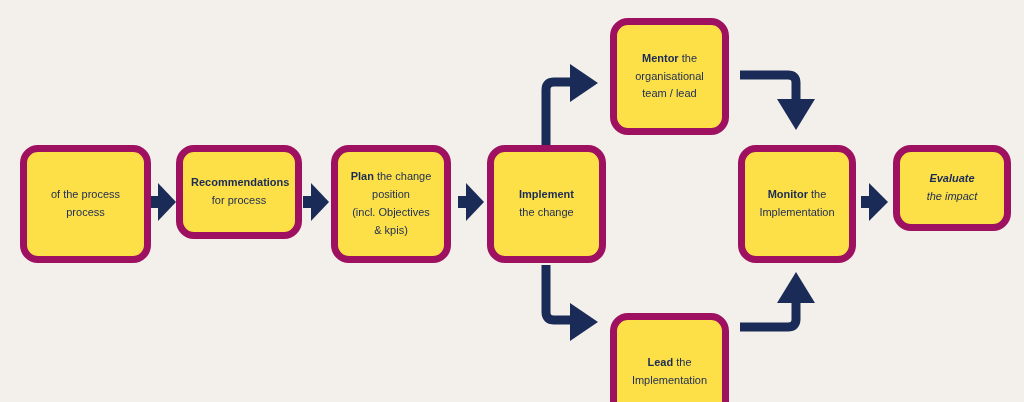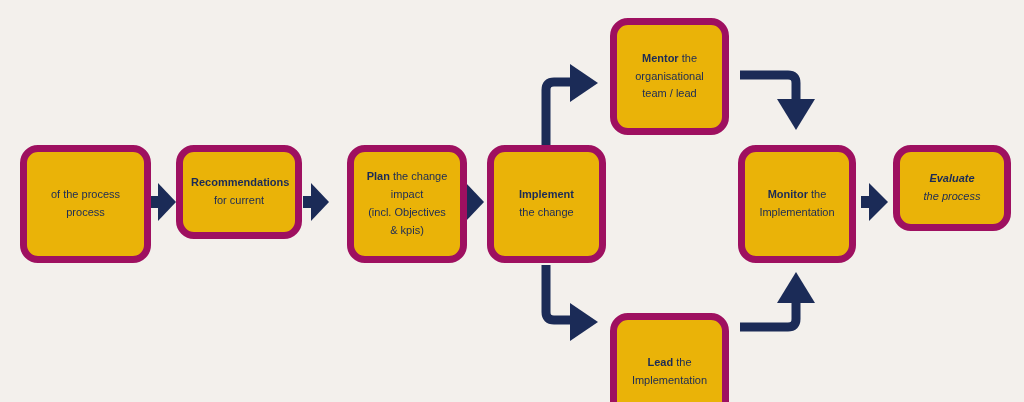--- a/index.html
+++ b/index.html
@@ -15,21 +15,21 @@
   }
   #canvas {
     position: relative;
     width: 1024px;
     height: 402px;
     background: #f3f0ec;
   }
   .node {
     position: absolute;
     box-sizing: border-box;
-    background: #eab308;
+    background: #fde047;
     border: 7px solid #9e1060;
     border-radius: 18px;
     display: flex;
     align-items: center;
     justify-content: center;
     text-align: center;
     color: #1b2b57;
     font-size: 11px;
     line-height: 1.62;
     padding: 4px 8px;
@@ -112,28 +112,28 @@
   <div class="node" style="left:20px; top:145px; width:131px; height:118px;">
     <span class="txt">
       <span class="line"><b></b><span>of the process</span></span>
       <span class="line"><b></b><span>process</span></span>
     </span>
   </div>
 
   <div class="node" style="left:176px; top:145px; width:126px; height:94px;">
     <span class="txt">
       <span class="line"><b>Recommendations</b><span></span></span>
-      <span class="line"><b></b><span>for current</span></span>
+      <span class="line"><b></b><span>for process</span></span>
     </span>
   </div>
 
-  <div class="node" style="left:331px; top:145px; width:120px; height:118px;margin-left:16px;">
+  <div class="node" style="left:331px; top:145px; width:120px; height:118px;">
     <span class="txt">
       <span class="line"><b>Plan</b><span> the change</span></span>
-      <span class="line"><b></b><span>impact</span></span>
+      <span class="line"><b></b><span>position</span></span>
       <span class="line"><b></b><span>(incl. Objectives</span></span>
       <span class="line"><b></b><span>&amp; kpis)</span></span>
     </span>
   </div>
 
   <div class="node" style="left:487px; top:145px; width:119px; height:118px;">
     <span class="txt">
       <span class="line"><b>Implement</b><span></span></span>
       <span class="line"><b></b><span>the change</span></span>
     </span>
@@ -157,17 +157,17 @@
   <div class="node" style="left:738px; top:145px; width:118px; height:118px;">
     <span class="txt">
       <span class="line"><b>Monitor</b><span> the</span></span>
       <span class="line"><b></b><span>Implementation</span></span>
     </span>
   </div>
 
   <div class="node" style="left:893px; top:145px; width:118px; height:86px;font-style:italic;">
     <span class="txt">
       <span class="line"><b>Evaluate</b><span></span></span>
-      <span class="line"><b></b><span>the process</span></span>
+      <span class="line"><b></b><span>the impact</span></span>
     </span>
   </div>
 
 </div>
 
 </body></html>

